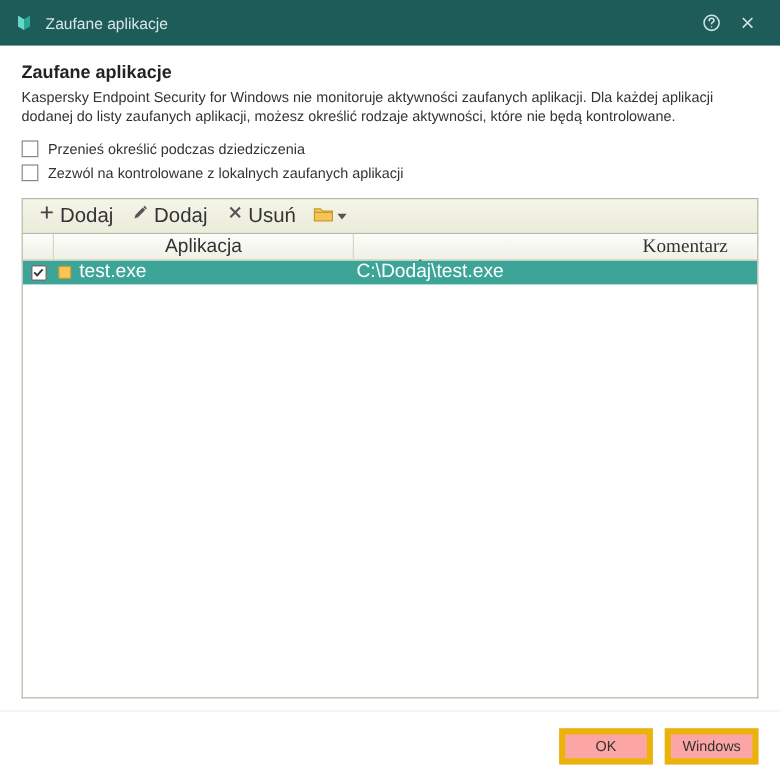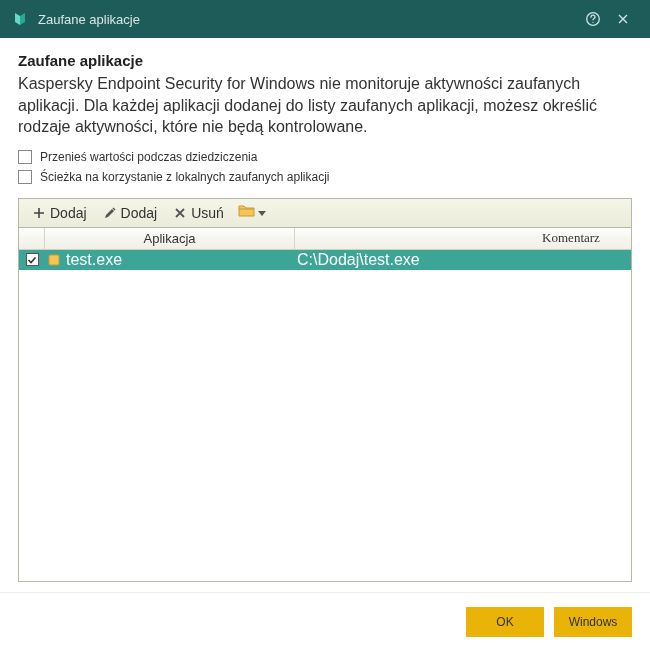--- a/index.html
+++ b/index.html
@@ -4,45 +4,45 @@
   <style>
     * { box-sizing: border-box; margin: 0; padding: 0; }
     html, body { width: 650px; height: 650px; font-family: "Segoe UI", Arial, sans-serif; font-size: 12px; color: #333; background: #fff; overflow: hidden; }
     .window { width: 650px; height: 650px; display: flex; flex-direction: column; background: #fff; }
     .titlebar { height: 38px; background: #1e5c5a; display: flex; align-items: center; padding: 0 12px; color: #d8e6e5; }
     .logo { width: 16px; height: 16px; margin-right: 10px; }
     .titlebar-title { flex: 1; font-size: 13px; }
     .titlebar-btn { width: 30px; height: 30px; display: flex; align-items: center; justify-content: center; cursor: pointer; color: #d8e6e5; }
     .content { flex: 1; padding: 14px 18px 0 18px; display: flex; flex-direction: column; }
     .heading { font-size: 15px; font-weight: 600; color: #222; margin-bottom: 4px; }
-    .desc { font-size: 16px; color: #333; line-height: 1.35; margin-bottom: 12px; }
+    .desc { font-size: 12px; color: #333; line-height: 1.35; margin-bottom: 12px; }
     .chk-row { display: flex; align-items: center; margin-bottom: 6px; font-size: 12px; }
     .chk { width: 14px; height: 14px; border: 1px solid #888; margin-right: 8px; background: #fff; cursor: pointer; }
     .toolbar { margin-top: 8px; height: 30px; border: 1px solid #b7b7a5; background: linear-gradient(#f4f4e8, #ececdc); display: flex; align-items: center; padding: 0 6px; gap: 2px; }
-    .tbtn { display: flex; align-items: center; gap: 4px; padding: 3px 7px; font-size: 14px; cursor: pointer; color: #333; }
+    .tbtn { display: flex; gap: 4px; padding: 3px 7px; font-size: 17px; cursor: pointer; color: #333; }
     .tbtn .ic { width: 14px; height: 14px; display: flex; align-items: center; justify-content: center; color: #555; }
     .folder-btn { display: flex; align-items: center; gap: 2px; padding: 3px 5px; cursor: pointer; }
     .table-wrap { border: 1px solid #b7b7a5; border-top: none; flex: 1; display: flex; flex-direction: column; background: #fff; overflow: hidden; }
     .thead { display: flex; height: 22px; background: linear-gradient(#fdfdfb, #f0f0e6); border-bottom: 1px solid #cfcfc0; }
-    .th { border-right: 1px solid #d6d6c8; display: flex; align-items: center; justify-content: center; font-size: 13px; color: #333; text-align: center; }
+    .th { border-right: 1px solid #d6d6c8; display: flex; align-items: center; justify-content: center; font-size: 16px; color: #333; text-align: center; }
     .th-chk { width: 26px; }
     .th-app { width: 250px; }
     .th-path { flex: 1; margin-top: 32px; }
     .th-comment { width: 120px; border-right: none; font-family: Liberation Serif, serif; }
     .tbody { flex: 1; overflow: auto; }
     .trow { display: flex; height: 20px; align-items: center; background: #3ca598; color: #fff; font-size: 16px; }
     .td-chk { width: 26px; display: flex; align-items: center; justify-content: center; }
     .row-chk { width: 13px; height: 13px; border: 1px solid #555; background: #fff; display: flex; align-items: center; justify-content: center; color: #333; cursor: pointer; }
     .row-chk svg { width: 10px; height: 10px; }
     .td-app { width: 250px; display: flex; align-items: center; gap: 5px; padding-left: 2px; }
     .file-ic { width: 14px; height: 14px; }
     .td-path { flex: 1; padding-left: 2px; }
     .td-comment { width: 120px; }
     .footer { height: 58px; display: flex; align-items: center; justify-content: flex-end; padding: 0 18px; gap: 10px; border-top: 1px solid #eee; margin-top: 10px; }
-    .btn { min-width: 78px; height: 30px; border: 5px solid #eab308; background: #eab308; font-size: 12px; color: #333; cursor: pointer; display: flex; align-items: center; justify-content: center; }
+    .btn { min-width: 78px; height: 30px; border: 5px solid #eab308; background: #fca5a5; font-size: 12px; color: #333; cursor: pointer; display: flex; align-items: center; justify-content: center; }
   </style>
 </head>
 <body>
 
 <div class="window">
   <div class="titlebar">
     <span class="logo">
       <svg viewBox="0 0 16 16">
           <path d="M3 2 L8 5 L8 14 L3 11 Z" fill="#67d8c6"></path>
           <path d="M8 5 L13 2 L13 11 L8 14 Z" fill="#2aa893"></path>
@@ -62,25 +62,25 @@
         </svg>
     </span>
   </div>
 
   <div class="content">
     <div class="heading">Zaufane aplikacje</div>
     <div class="desc">Kaspersky Endpoint Security for Windows nie monitoruje aktywności zaufanych aplikacji. Dla każdej aplikacji dodanej do listy zaufanych aplikacji, możesz określić rodzaje aktywności, które nie będą kontrolowane.</div>
 
     <div class="chk-row">
       <span class="chk"></span>
-      <span>Przenieś wartości podczas dziedziczenia</span>
+      <span>Przenieś określić podczas dziedziczenia</span>
     </div>
     <div class="chk-row">
       <span class="chk"></span>
-      <span>Ścieżka na korzystanie z lokalnych zaufanych aplikacji</span>
+      <span>Zezwól na kontrolowane z lokalnych zaufanych aplikacji</span>
     </div>
 
     <div class="toolbar">
       <div class="tbtn">
         <span class="ic">
           <svg viewBox="0 0 14 14" stroke="#444" stroke-width="1.6">
               <path d="M7 2 V12 M2 7 H12"></path>
             </svg>
         </span>
         <span>Dodaj</span>

